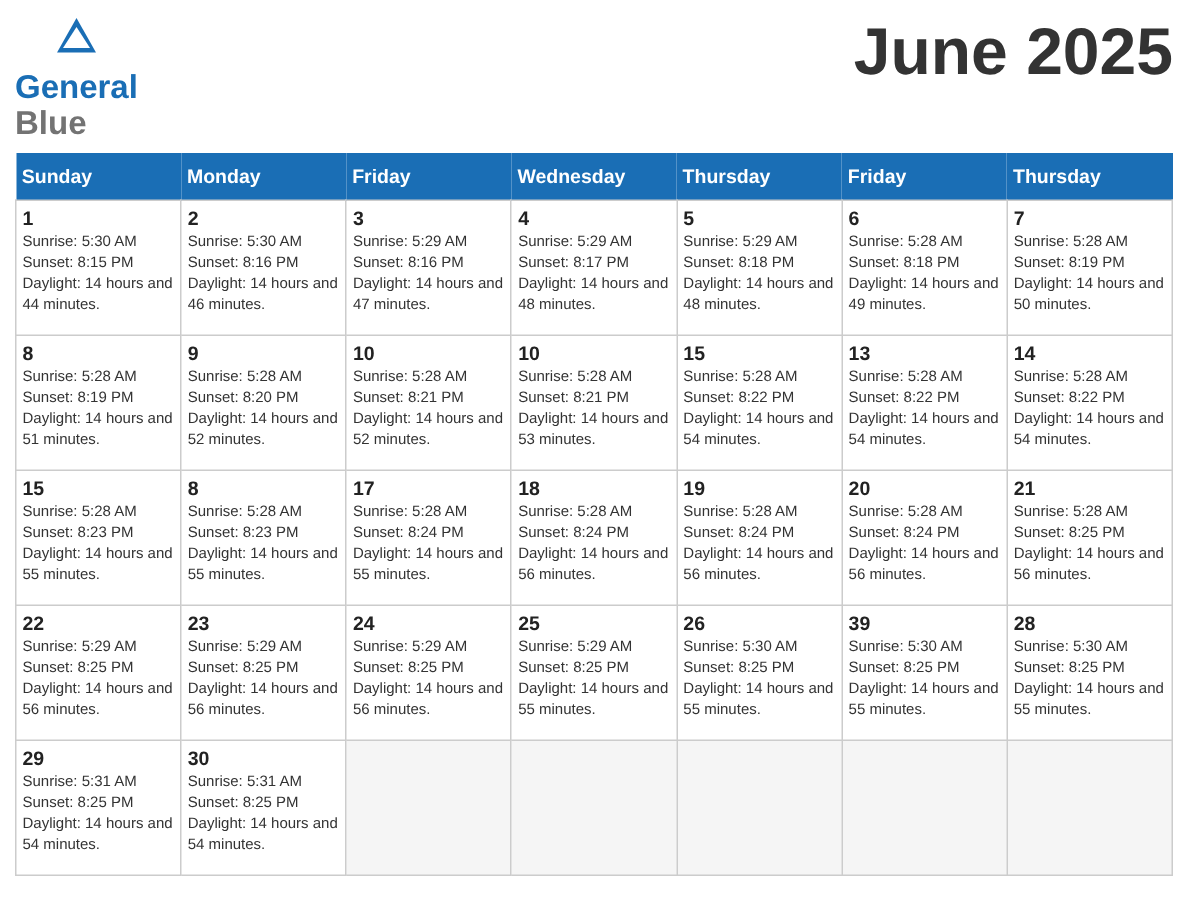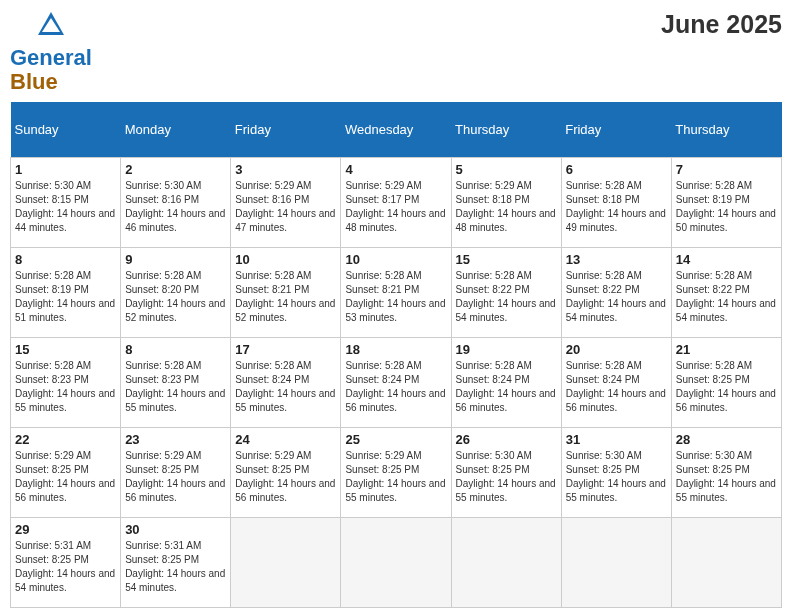--- a/index.html
+++ b/index.html
@@ -32,40 +32,40 @@
       color: #1a6eb5;
     }
     .logo-icon {
       width: 30px;
       height: 30px;
     }
     .title-block {
       text-align: right;
     }
     .cal-title {
-      font-size: 25px;
+      font-size: 44px;
       font-weight: bold;
       color: #333;
     }
     .cal-subtitle {
       font-size: 16px;
       color: #555;
     }
     .calendar {
       width: 100%;
       border-collapse: collapse;
       font-size: 11px;
     }
     .calendar th {
       background-color: #1a6eb5;
       color: #fff;
-      padding: 20px 4px;
+      padding: 8px 4px;
       text-align: left;
       font-size: 13px;
-      font-weight: normal;
+      font-weight: bold;
     }
     .calendar td {
       border: 1px solid #ccc;
       vertical-align: top;
       padding: 4px;
       height: 90px;
       width: 110px;
       background: #fff;
     }
     .calendar td.empty {
@@ -89,21 +89,21 @@
 
 <div>
   <div class="header-section">
     <div class="logo">
       <svg class="logo-icon" viewBox="0 0 30 30">
         <polygon points="15,2 28,25 2,25" fill="#1a6eb5"></polygon>
         <polygon points="15,8 24,22 6,22" fill="#fff"></polygon>
       </svg>
       <div class="logo-text">
         <div><span>General</span></div>
-        <div><span style="color:#a16207">Blue</span></div>
+        <div><span style="color:#737373">Blue</span></div>
       </div>
     </div>
     <div class="title-block">
       <div class="cal-title">June 2025</div>
     </div>
   </div>
 
   <table class="calendar">
     <thead>
       <tr>
@@ -226,21 +226,21 @@
         </td>
         <td>
           <span class="day-num">25</span>
           <span class="day-detail">Sunrise: 5:29 AM<br>Sunset: 8:25 PM<br>Daylight: 14 hours and 55 minutes.</span>
         </td>
         <td>
           <span class="day-num">26</span>
           <span class="day-detail">Sunrise: 5:30 AM<br>Sunset: 8:25 PM<br>Daylight: 14 hours and 55 minutes.</span>
         </td>
         <td>
-          <span class="day-num">31</span>
+          <span class="day-num">39</span>
           <span class="day-detail">Sunrise: 5:30 AM<br>Sunset: 8:25 PM<br>Daylight: 14 hours and 55 minutes.</span>
         </td>
         <td>
           <span class="day-num">28</span>
           <span class="day-detail">Sunrise: 5:30 AM<br>Sunset: 8:25 PM<br>Daylight: 14 hours and 55 minutes.</span>
         </td>
       </tr>
 
       <tr>
         <td>

